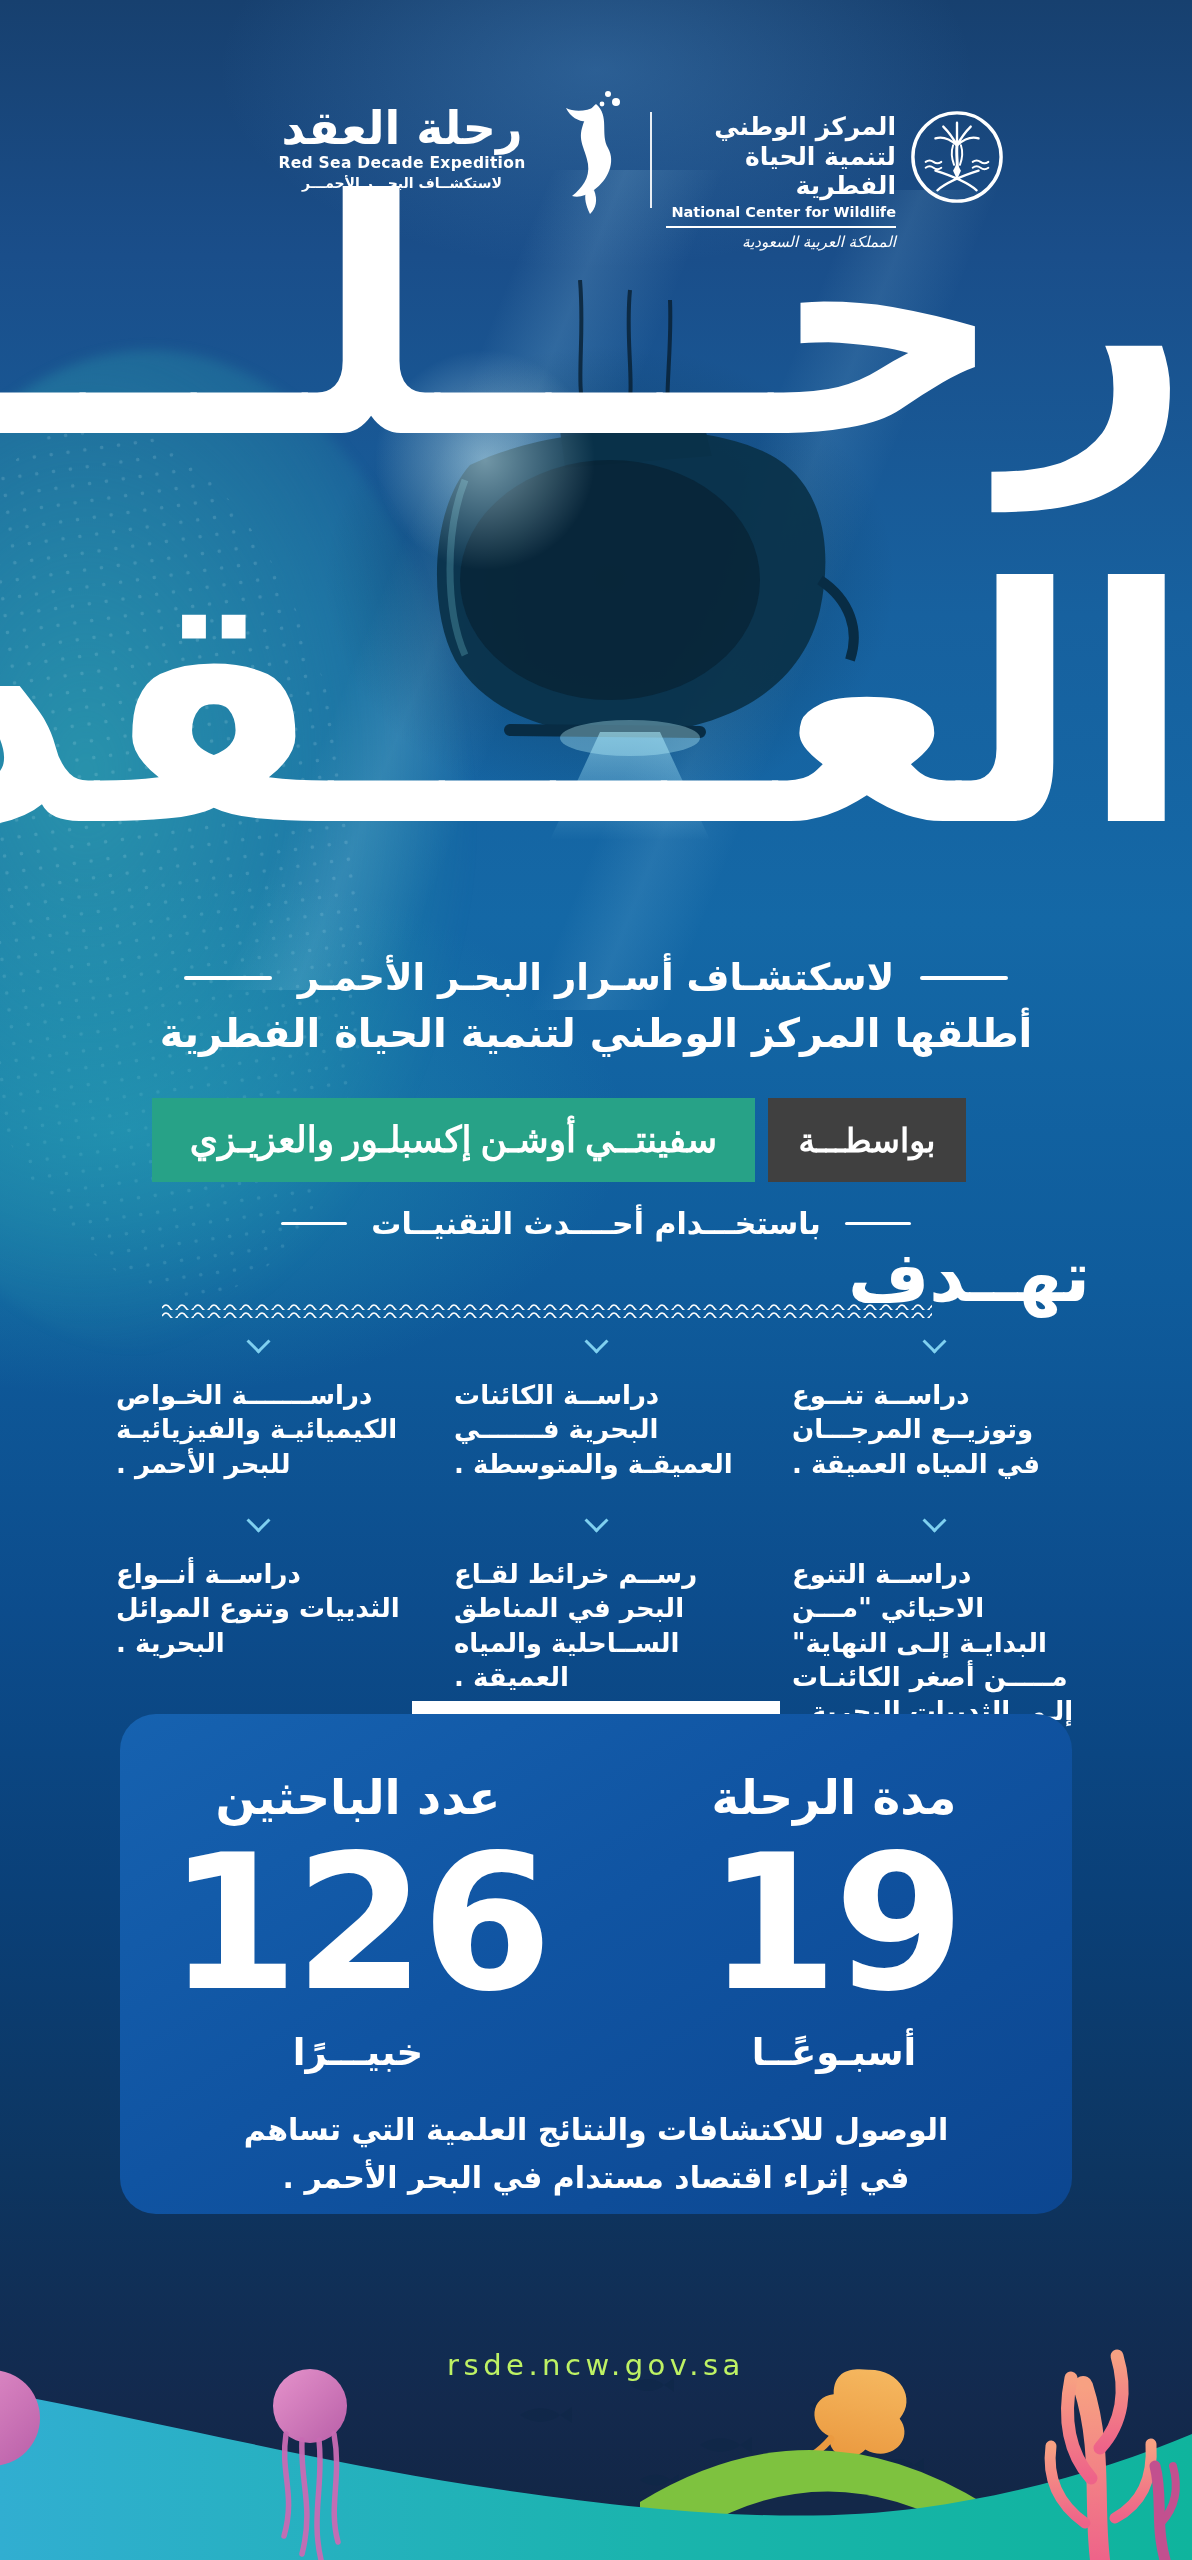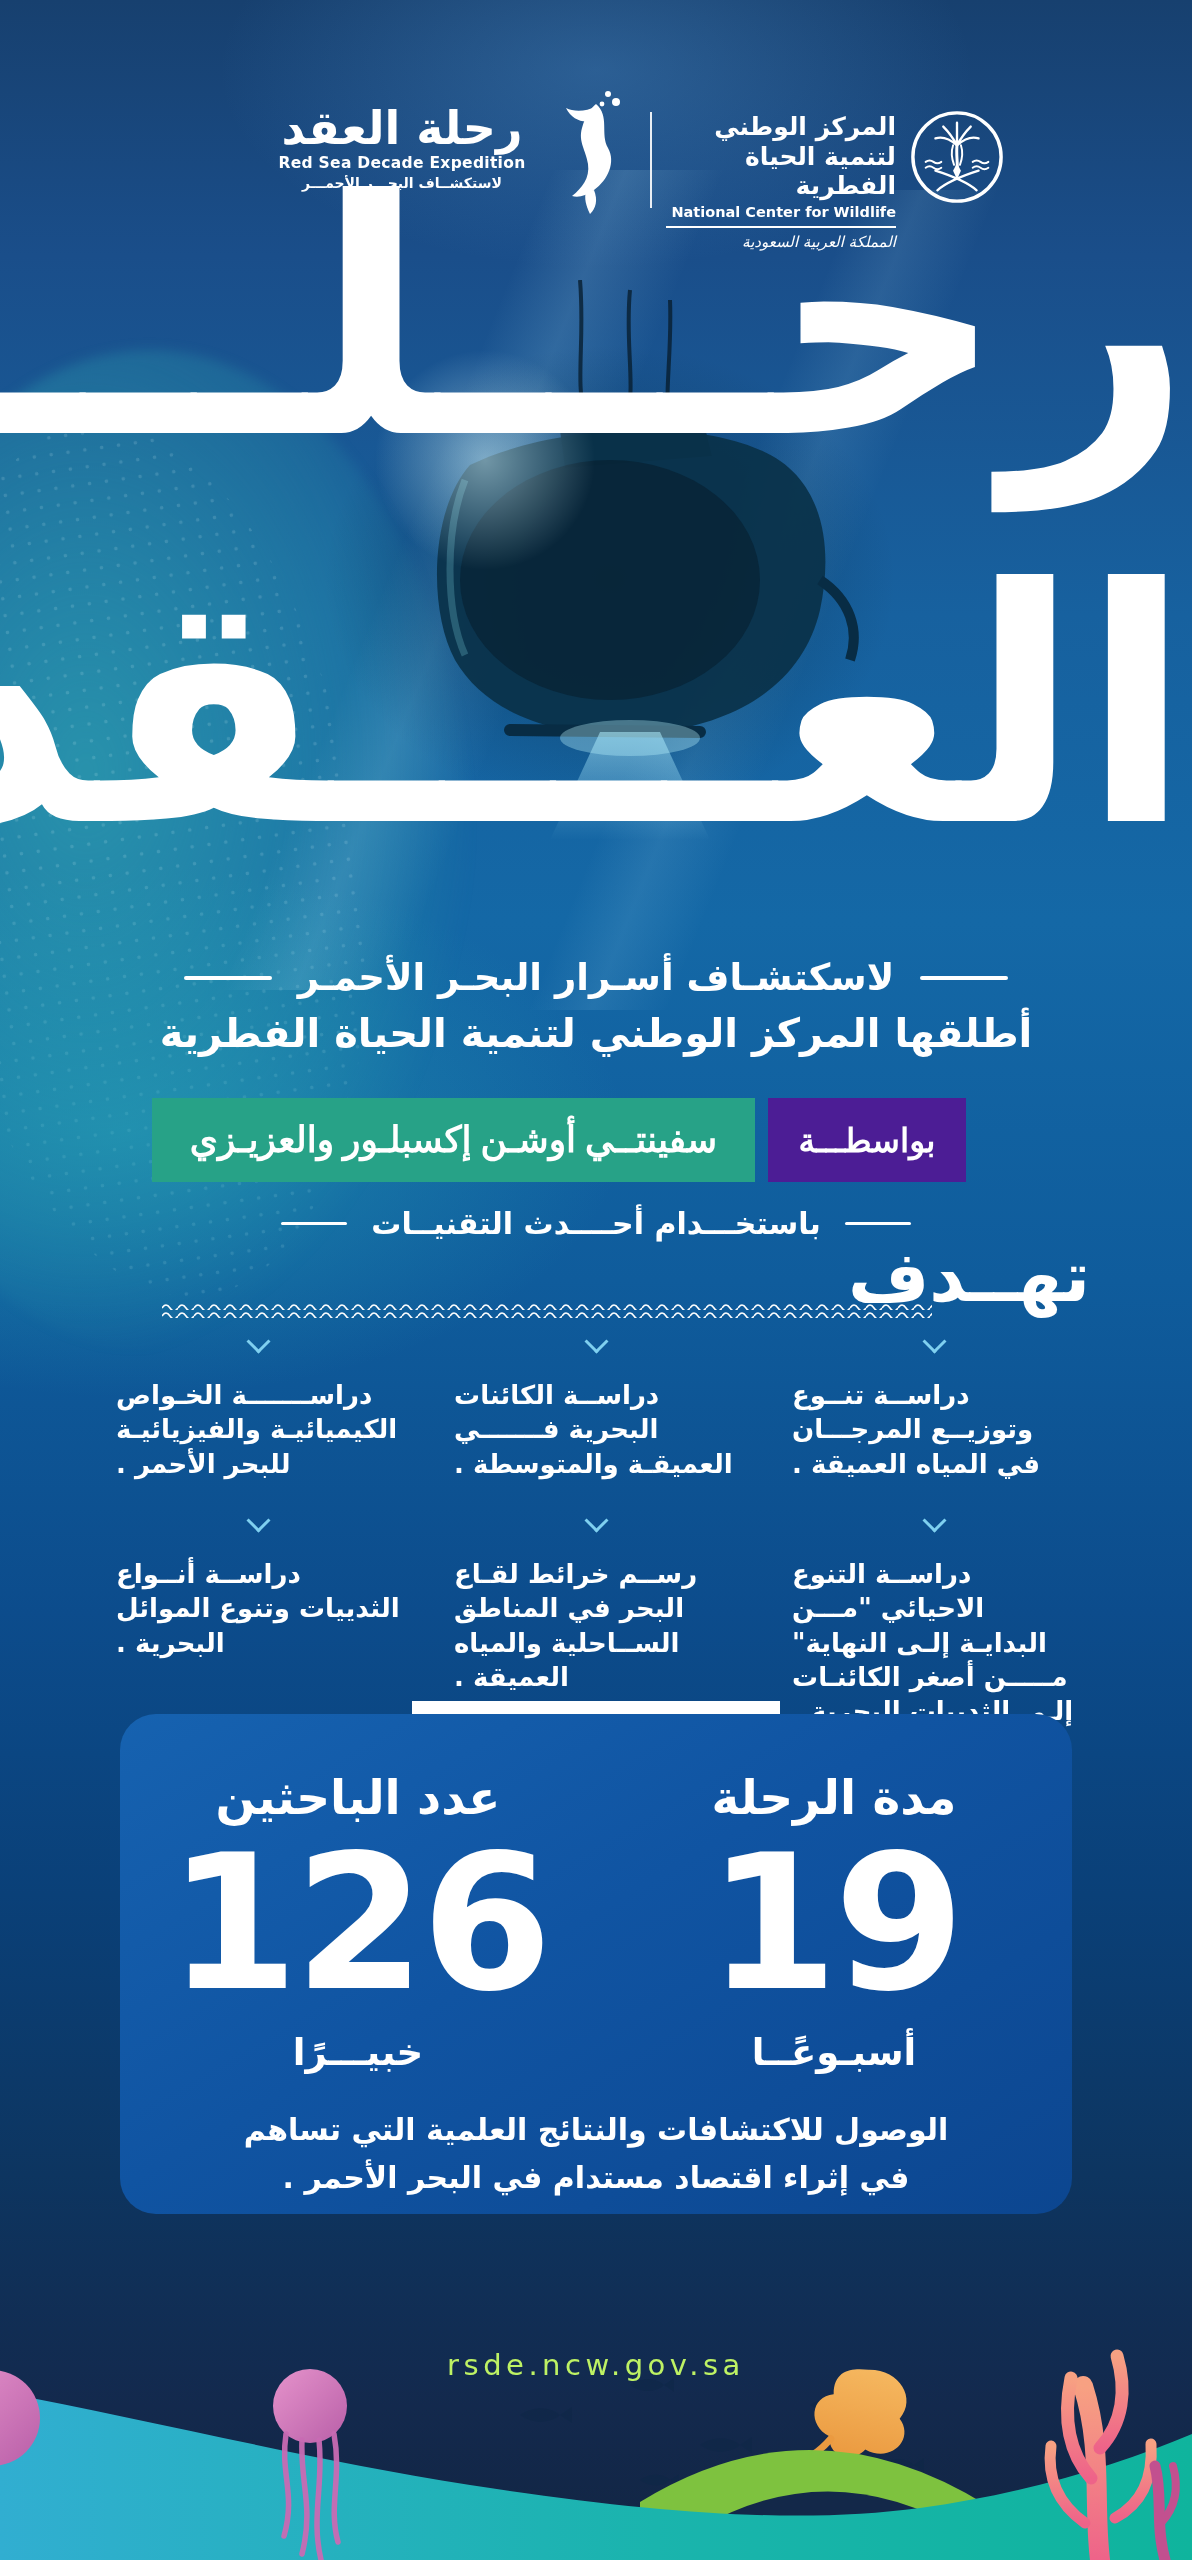--- a/index.html
+++ b/index.html
@@ -51,21 +51,21 @@
   .hero-w2{top:514px;}
 
   
   .tagline{top:956px;left:0;right:0;display:flex;justify-content:center;align-items:center;
     gap:26px;font-size:37px;font-weight:bold;z-index:4;}
   .dash{width:88px;height:4px;background:#fff;border-radius:2px;flex:none;}
   .dash.sm{width:66px;height:3px;}
   .launched{top:1010px;left:0;right:0;text-align:center;font-size:40px;font-weight:bold;z-index:4;}
   .btn-row{top:1098px;left:152px;width:814px;height:84px;display:flex;gap:13px;z-index:4;}
   .btn{display:flex;align-items:center;justify-content:center;font-weight:bold;color:#fff;font-family:Liberation Serif, serif;}
-  .btn-by{width:198px;background:#4c1d95;font-size:33px;}
+  .btn-by{width:198px;background:#404040;font-size:33px;}
   .btn-ships{flex:1;background:#27a287;font-size:36px;}
   .using{top:1206px;left:0;right:0;display:flex;justify-content:center;align-items:center;
     gap:24px;font-size:30px;font-weight:bold;z-index:4;}
 
   
   .goals-head{top:1236px;right:102px;font-size:70px;font-weight:bold;z-index:4;}
   .wavy{left:162px;top:1302px;z-index:4;}
   .goals-grid{top:1333px;left:116px;right:116px;display:grid;
     grid-template-columns:1fr 1fr 1fr;column-gap:54px;row-gap:16px;z-index:4;}
   .goal{display:flex;flex-direction:column;align-items:center;}

